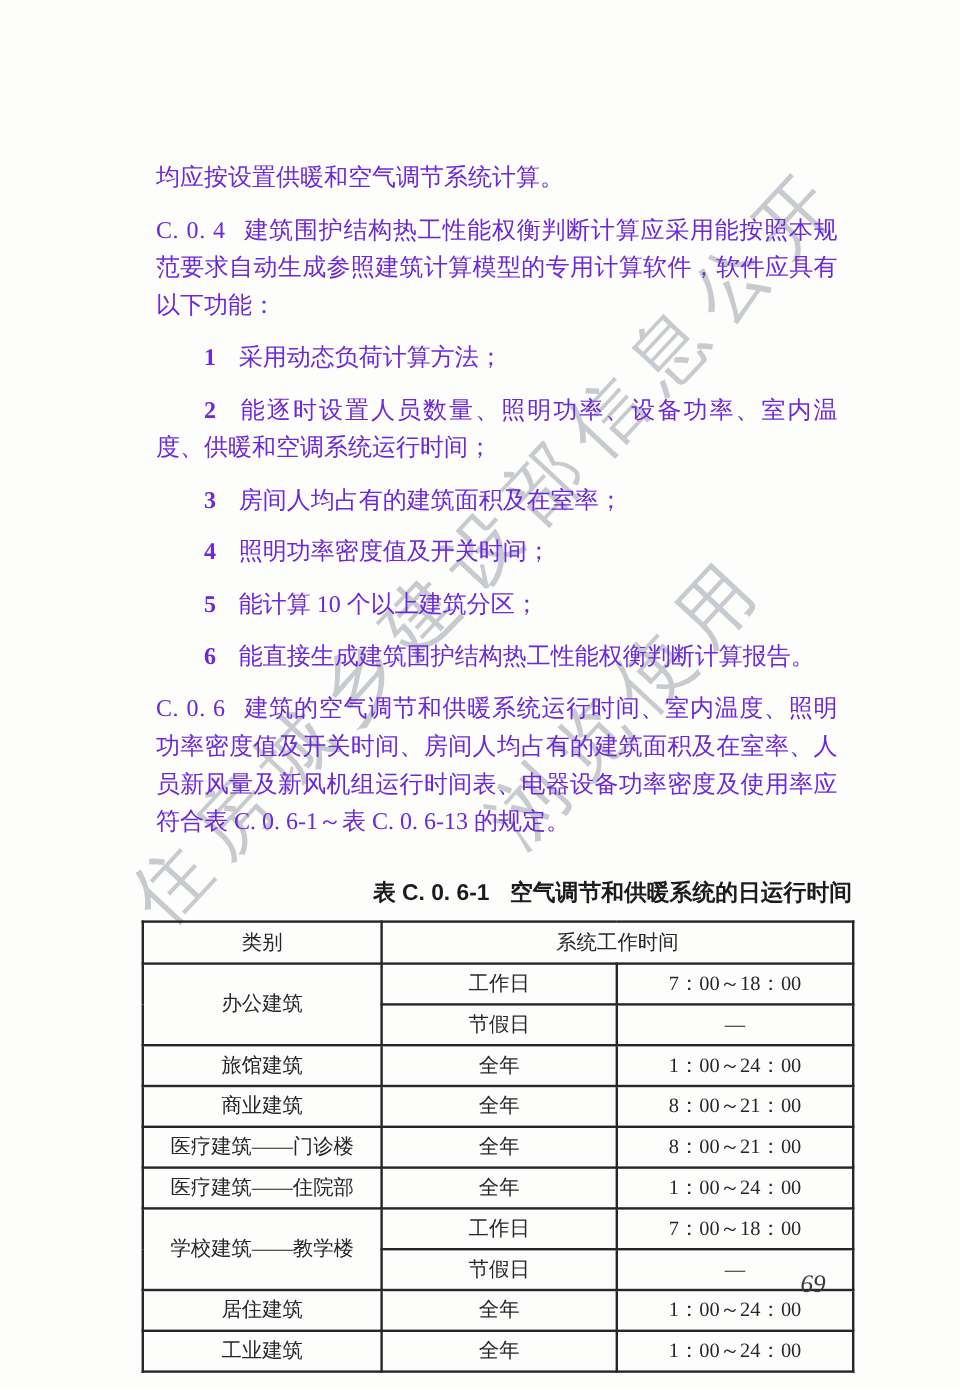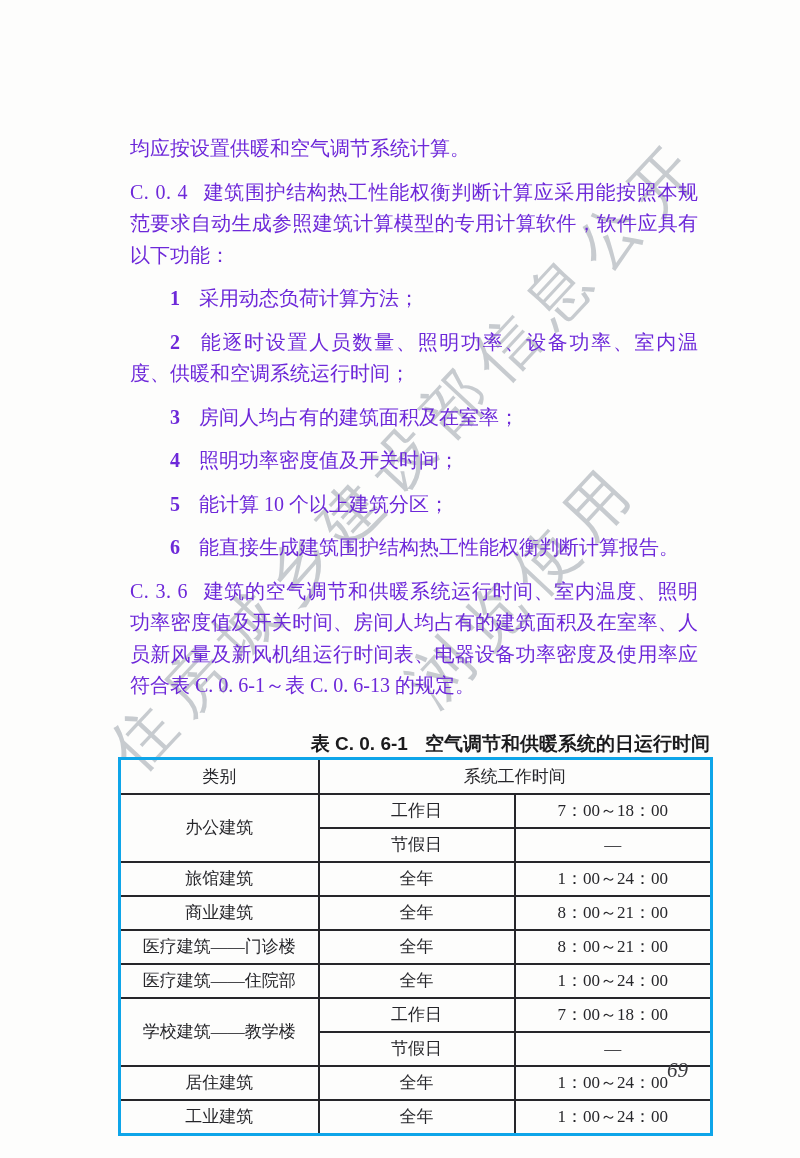--- a/index.html
+++ b/index.html
@@ -50,23 +50,24 @@
     text-align:right;
     font-family:"Liberation Sans","DejaVu Sans",sans-serif;
     font-weight:bold;
     font-size:19px;
     color:#1b1b1d;
   }
   .title-prefix{margin-right:0.9em;}
   
   table.schedule{
     width:592px;
+    margin-top:10px;
     border-collapse:collapse;
     table-layout:fixed;
-    border:3px solid #0ea5e9;
+    border:1px solid #0ea5e9;
   }
   table.schedule td{
     border:2px solid #26262a;
     text-align:center;
     vertical-align:middle;
     font-size:17px;
     height:32px;
     padding:0 2px;
     color:#26262a;
   }
@@ -99,21 +100,21 @@
     <p class="body-p"><span class="clause-label">C. 0. 4</span><span>建筑围护结构热工性能权衡判断计算应采用能按照本规范要求自动生成参照建筑计算模型的专用计算软件，软件应具有以下功能：</span></p>
 
     <p class="body-p item"><span class="item-num">1</span><span>采用动态负荷计算方法；</span></p>
     <p class="body-p item"><span class="item-num">2</span><span>能逐时设置人员数量、照明功率、设备功率、室内温度、供暖和空调系统运行时间；</span></p>
     <p class="body-p item"><span class="item-num">3</span><span>房间人均占有的建筑面积及在室率；</span></p>
     <p class="body-p item"><span class="item-num">4</span><span>照明功率密度值及开关时间；</span></p>
     <p class="body-p item"><span class="item-num">5</span><span>能计算 10 个以上建筑分区；</span></p>
     <p class="body-p item"><span class="item-num">6</span><span>能直接生成建筑围护结构热工性能权衡判断计算报告。</span></p>
 
 
-    <p class="body-p"><span class="clause-label">C. 3. 6</span><span>建筑的空气调节和供暖系统运行时间、室内温度、照明功率密度值及开关时间、房间人均占有的建筑面积及在室率、人员新风量及新风机组运行时间表、电器设备功率密度及使用率应符合表 C. 0. 6-1～表 C. 0. 6-13 的规定。</span></p>
+    <p class="body-p"><span class="clause-label">C. 0. 6</span><span>建筑的空气调节和供暖系统运行时间、室内温度、照明功率密度值及开关时间、房间人均占有的建筑面积及在室率、人员新风量及新风机组运行时间表、电器设备功率密度及使用率应符合表 C. 0. 6-1～表 C. 0. 6-13 的规定。</span></p>
 
     <div class="table-title"><span class="title-prefix">表 C. 0. 6-1</span><span>空气调节和供暖系统的日运行时间</span></div>
 
     <table class="schedule">
       <colgroup>
           <col style="width:199px">
           <col style="width:196px">
           <col style="width:197px">
         </colgroup>
       <tbody>

